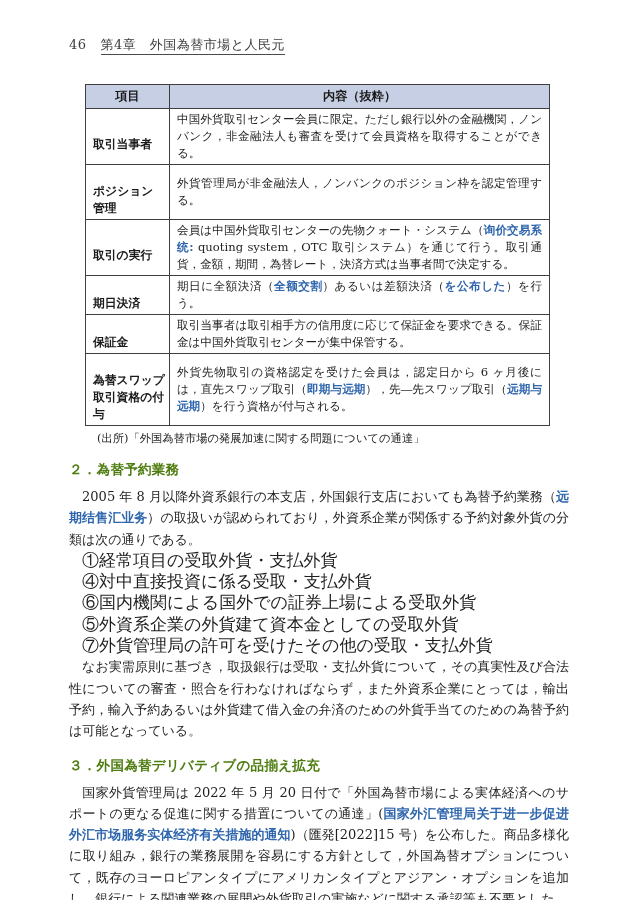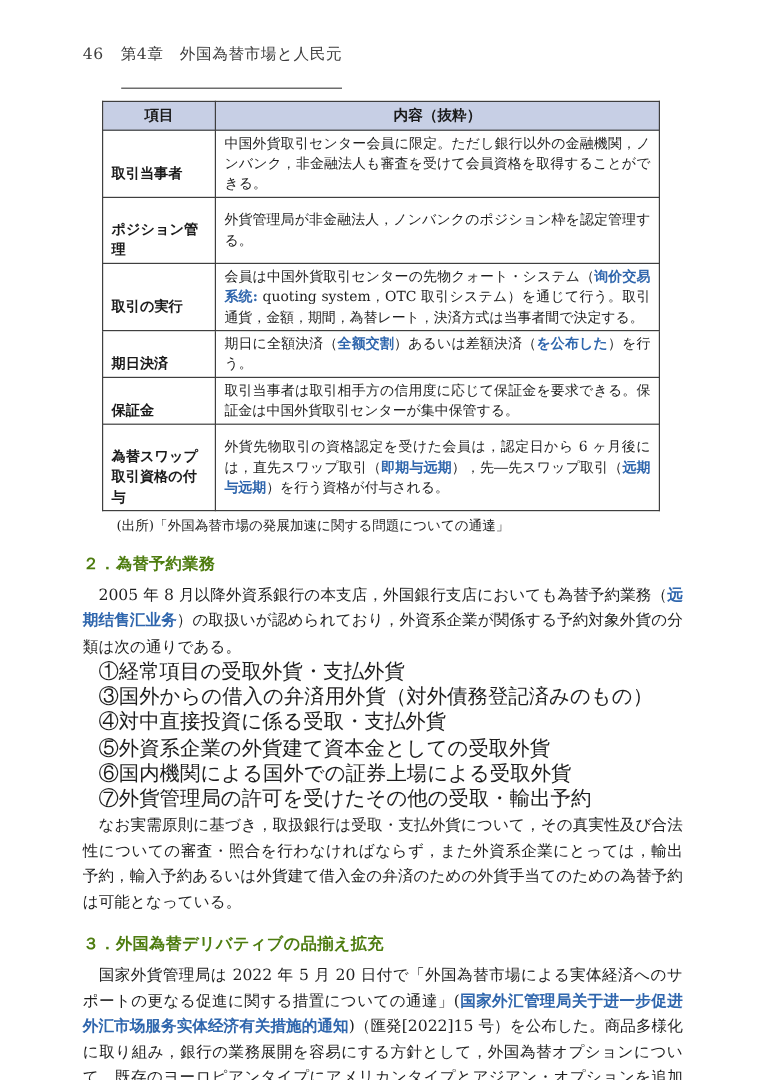--- a/index.html
+++ b/index.html
@@ -9,42 +9,42 @@
     background: #ffffff;
     font-family: "DejaVu Serif", "Liberation Serif", serif;
     color: #1e1e1e;
     overflow: hidden;
   }
   .page { padding: 36px 68px 0 69px; width: 637px; }
 
   
   .page-header { font-size: 13px; color: #3c3c3c; letter-spacing: 0.5px; }
   .page-num { margin-right: 14px; }
-  .chapter { padding-bottom: 20px; border-bottom: 1px solid #4a4a4a; margin-top: 26px; }
+  .chapter { padding-bottom: 2px; border-bottom: 1px solid #4a4a4a; margin-top: 26px; }
 
   
   .rules-table {
     border-collapse: collapse;
     margin: 30px 0 0 16px;
     width: 465px;
     font-size: 11.6px;
     line-height: 17px;
     border: 1.5px solid #3f3f3f;
   }
   .rules-table th, .rules-table td { border: 1px solid #3f3f3f; }
   .rules-table th {
     background: #c7cfe5;
     font-family: "DejaVu Sans", "Liberation Sans", sans-serif;
     font-size: 12.2px;
     font-weight: bold;
     text-align: center;
     padding: 3px 2px;
     color: #1a1a1a;
   }
-  .col-item { width: 94px; }
+  .col-item { width: 84px; }
   td.item-cell {
     font-family: "DejaVu Sans", "Liberation Sans", sans-serif;
     font-weight: bold;
     font-size: 11.8px;
     vertical-align: middle;
     padding: 18px 4px 2px 7px;
     color: #1a1a1a;
   }
   td.content-cell { text-align: justify; padding: 2px 7px; }
 
@@ -115,25 +115,24 @@
   </table>
 
   <div class="source-note">(出所)「外国為替市場の発展加速に関する問題についての通達」</div>
 
   <div class="section-heading">２．為替予約業務</div>
 
   <p class="body-para"><span>　2005 年 8 月以降外資系銀行の本支店，外国銀行支店においても為替予約業務（</span><span class="blue">远期结售汇业务</span><span>）の取扱いが認められており，外資系企業が関係する予約対象外貨の分類は次の通りである。</span></p>
 
   <div class="list">
     <div class="list-item">①経常項目の受取外貨・支払外貨</div>
-    <div class="list-item">③国外からの借入の弁済用外貨（対外債務登記済みのもの）</div>
     <div class="list-item">④対中直接投資に係る受取・支払外貨</div>
+    <div class="list-item">⑥国内機関による国外での証券上場による受取外貨</div>
     <div class="list-item">⑤外資系企業の外貨建て資本金としての受取外貨</div>
-    <div class="list-item">⑥国内機関による国外での証券上場による受取外貨</div>
-    <div class="list-item">⑦外貨管理局の許可を受けたその他の受取・輸出予約</div>
+    <div class="list-item">⑦外貨管理局の許可を受けたその他の受取・支払外貨</div>
   </div>
 
   <p class="body-para">　なお実需原則に基づき，取扱銀行は受取・支払外貨について，その真実性及び合法性についての審査・照合を行わなければならず，また外資系企業にとっては，輸出予約，輸入予約あるいは外貨建て借入金の弁済のための外貨手当てのための為替予約は可能となっている。</p>
 
   <div class="section-heading">３．外国為替デリバティブの品揃え拡充</div>
 
   <p class="body-para"><span>　国家外貨管理局は 2022 年 5 月 20 日付で「外国為替市場による実体経済へのサポートの更なる促進に関する措置についての通達」(</span><span class="blue">国家外汇管理局关于进一步促进外汇市场服务实体经济有关措施的通知</span><span>)（匯発[2022]15 号）を公布した。商品多様化に取り組み，銀行の業務展開を容易にする方針として，外国為替オプションについて，既存のヨーロピアンタイプにアメリカンタイプとアジアン・オプションを追加し，銀行による関連業務の展開や外貨取引の実施などに関する承認等も不要とした。</span></p>
 
 </div>
 

